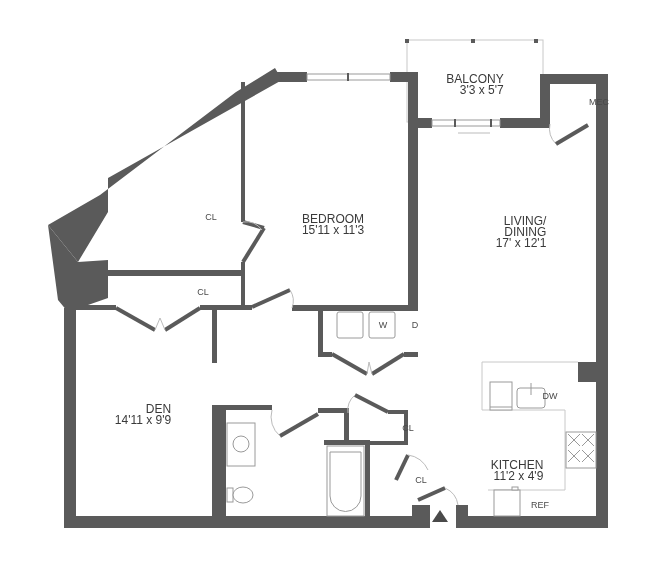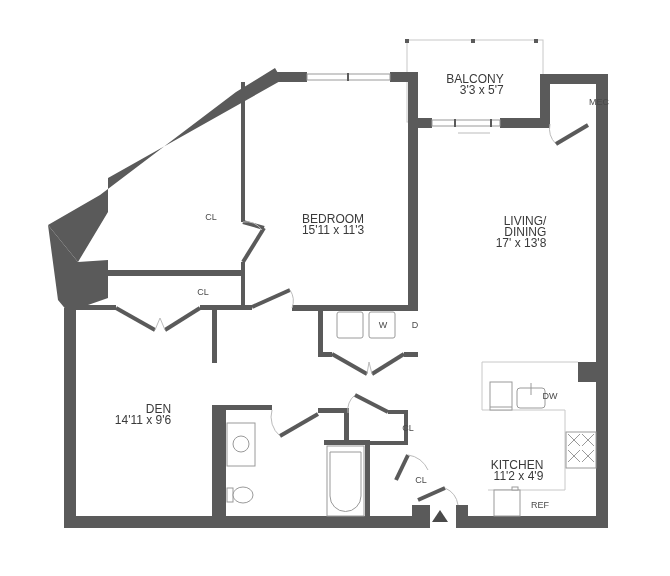--- a/index.html
+++ b/index.html
@@ -152,25 +152,25 @@
   <div>BALCONY</div>
   <div>3'3 x 5'7</div>
 </div>
 <div class="room-label" style="left:333px; top:186px;margin-top:28px;">
   <div>BEDROOM</div>
   <div>15'11 x 11'3</div>
 </div>
 <div class="room-label" style="left:510px; top:216px;margin-left:11px;">
   <div>LIVING/</div>
   <div>DINING</div>
-  <div>17' x 13'8</div>
+  <div>17' x 12'1</div>
 </div>
 <div class="room-label" style="left:143px; top:404px;">
   <div>DEN</div>
-  <div>14'11 x 9'6</div>
+  <div>14'11 x 9'9</div>
 </div>
 <div class="room-label" style="left:517px; top:460px;">
   <div>KITCHEN</div>
   <div>11'2 x 4'9</div>
 </div>
 
 <div class="small-label" style="left:566px; top:102px;">MEC</div>
 <div class="small-label" style="left:178px; top:217px;">CL</div>
 <div class="small-label" style="left:170px; top:292px;">CL</div>
 <div class="small-label" style="left:375px; top:428px;">CL</div>

